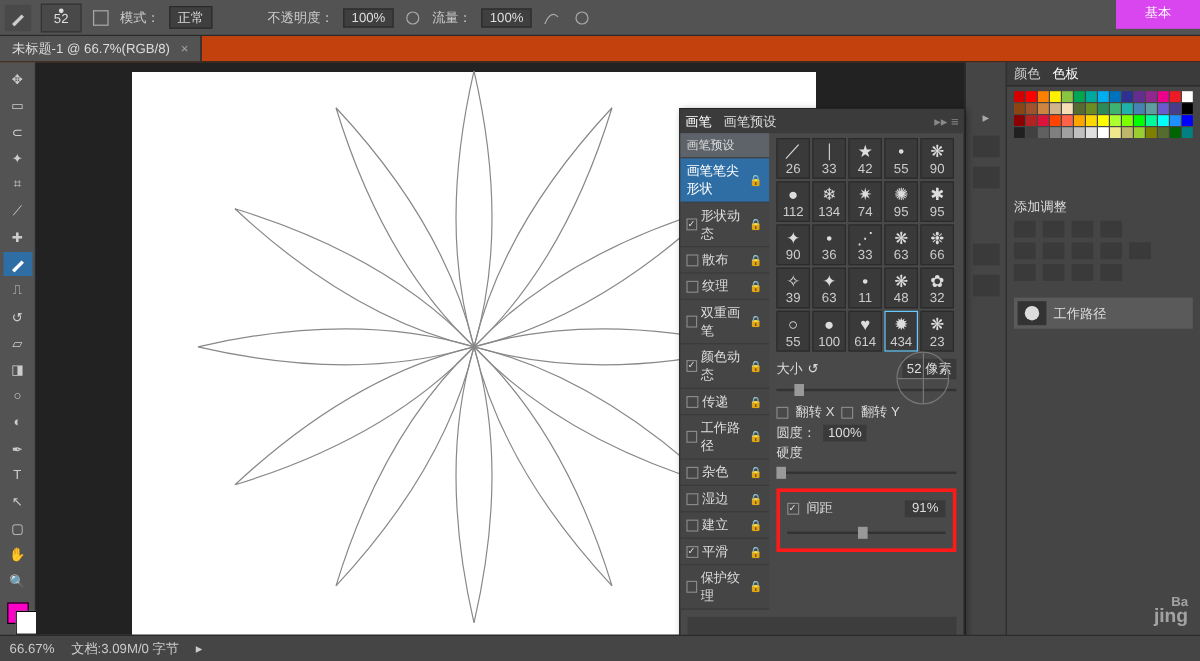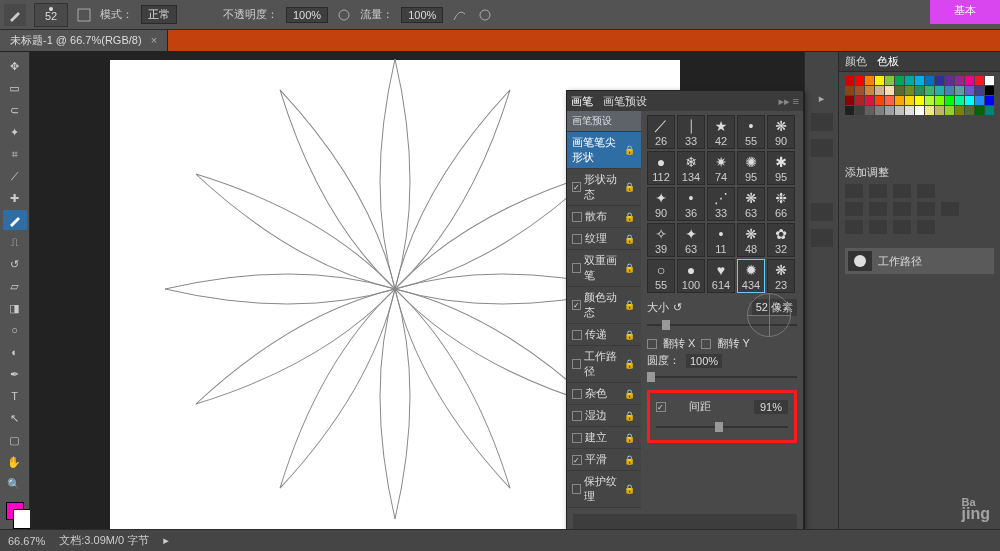--- a/index.html
+++ b/index.html
@@ -70,24 +70,24 @@
 .sz-row .val { margin-left:auto; background:#3a3a3a; padding:1px 4px; }
 .slider { height:14px; position:relative; margin:2px 0 4px; }
 .slider::before { content:""; position:absolute; left:0; right:0; top:6px; height:2px; background:#333; }
 .slider .thumb { position:absolute; top:2px; width:8px; height:10px; background:#999; }
 .ang { display:flex; align-items:center; gap:6px; font-size:10px; margin:2px 0; }
 .ang .val { background:#3a3a3a; padding:1px 4px; min-width:34px; }
 .circ { width:44px; height:44px; border:1px solid #777; border-radius:50%; position:absolute; right:12px; top:182px; }
 .circ::before { content:""; position:absolute; left:50%; top:0; bottom:0; width:1px; background:#777; }
 .circ::after { content:""; position:absolute; top:50%; left:0; right:0; height:1px; background:#777; }
 .redbox { border:3px solid #ff1a1a; padding:0; margin-top:6px; }
-.spacing { padding:6px; display:flex; align-items:center; gap:23px; font-size:10px; }
+.spacing { padding:6px; display:flex; align-items:center; gap:6px; font-size:10px; }
 .spacing .val { margin-left:auto; background:#3a3a3a; padding:1px 6px; }
 .preview { height:66px; background:#3d3d3d; margin:6px; display:flex; align-items:center; justify-content:center; gap:-2px; }
-.watermark { position:absolute; right:10px; bottom:30px; font-size:34px; font-weight:bold; color:rgba(255,255,255,.5); font-family:Arial; line-height:.8; text-align:left; }
+.watermark { position:absolute; right:10px; bottom:30px; font-size:34px; font-weight:bold; color:rgba(255,255,255,.5); font-family:Arial; line-height:.8; text-align:right; }
 .watermark small { font-size:16px; display:block; }
 
 
 .status { position:absolute; left:0; right:0; bottom:0; height:22px; background:#454545; border-top:1px solid #2a2a2a; display:flex; align-items:center; padding:0 8px; gap:14px; color:#ccc; }
 
 
 .topright { position:absolute; right:0; top:0; height:24px; padding:3px 24px; background:#d946ef; color:#fff; }
 </style>
 </head>
 <body>
@@ -492,20 +492,23 @@
         <span class="cb"></span>
         <span>翻转 X</span>
         <span class="cb"></span>
         <span>翻转 Y</span>
       </div>
       <div class="ang">
         <span>圆度：</span>
         <span class="val">100%</span>
       </div>
       <div class="circ"></div>
+      <div class="ang">
+        <span>硬度</span>
+      </div>
       <div class="slider">
           <div class="thumb" style="left:0%"></div>
         </div>
 
       <div class="redbox">
         <div class="spacing">
           <span class="cb on"></span>
           <span>间距</span>
           <span class="val">91%</span>
         </div>

